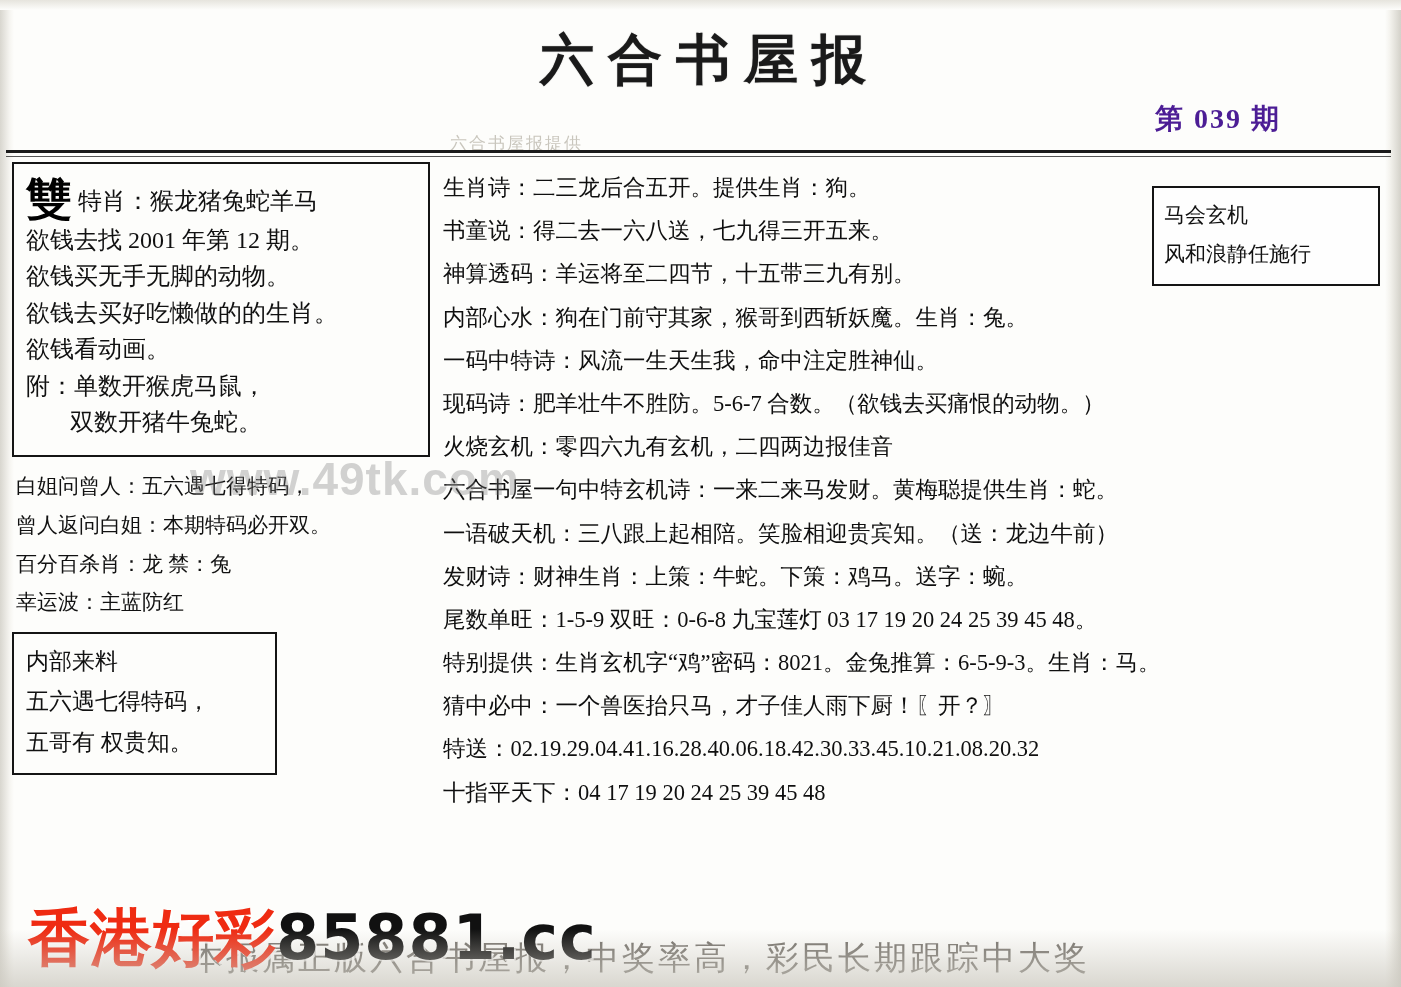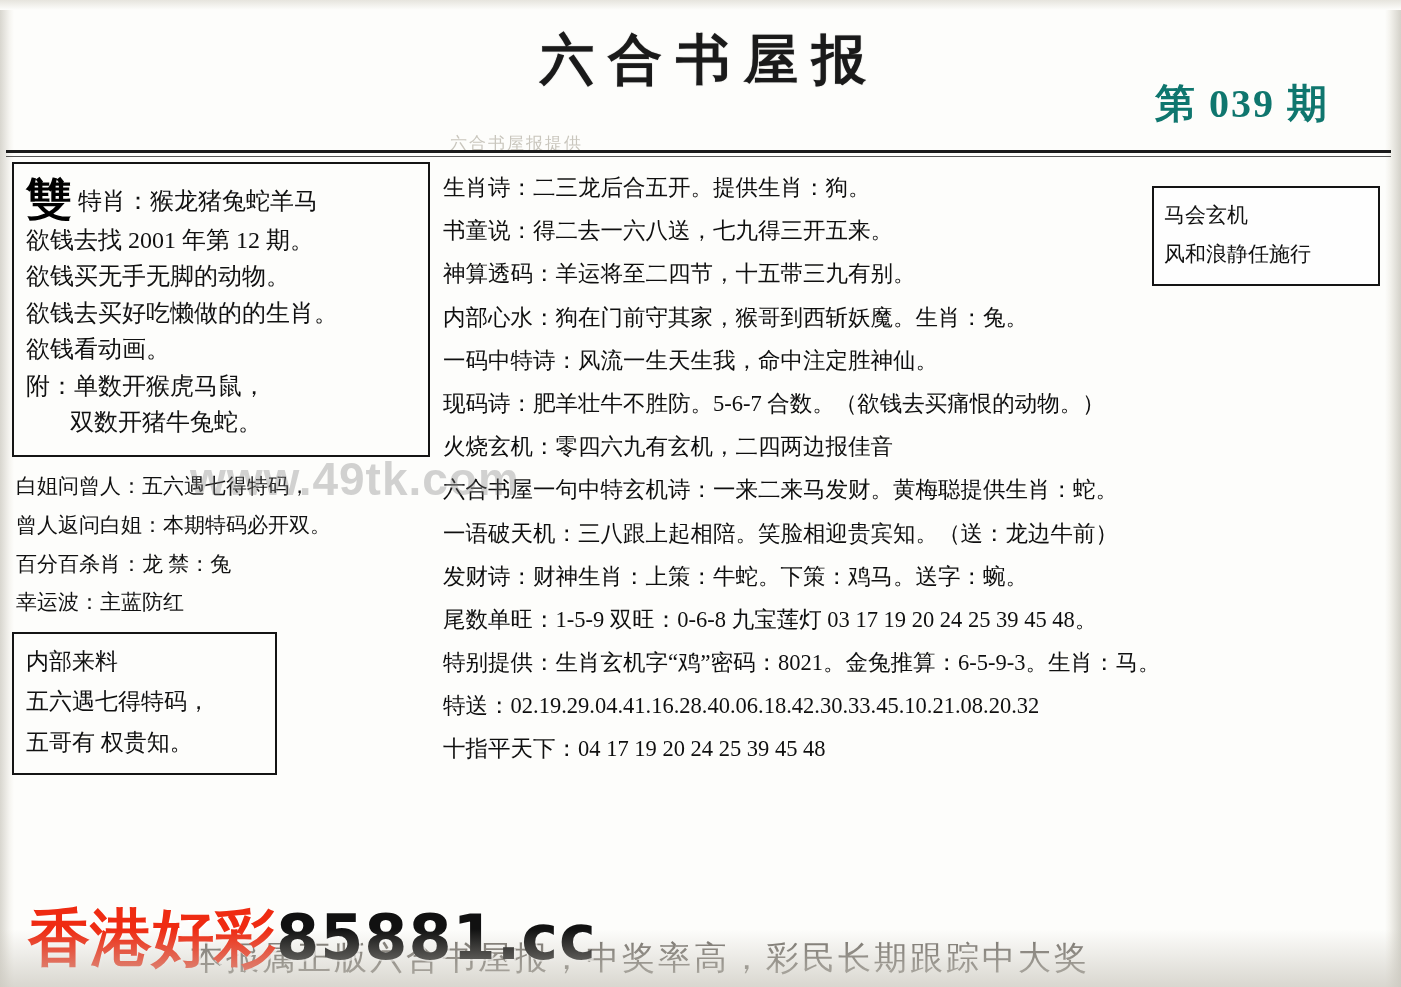--- a/index.html
+++ b/index.html
@@ -44,24 +44,24 @@
     font-size: 54px;
     letter-spacing: 14px;
     color: #1a1a1a;
     font-weight: bold;
     font-family: "DejaVu Sans", sans-serif;
     text-shadow: 0 0 1px rgba(0,0,0,0.5);
   }
   .issue {
     position: absolute;
     left: 1155px;
-    top: 76px;
-    font-size: 40px;
-    font-weight: bold;
-    color: #0f766e;
+    top: 100px;
+    font-size: 28px;
+    font-weight: bold;
+    color: #4c1d95;
     letter-spacing: 2px;
   }
   .header-rule {
     position: absolute;
     left: 6px;
     right: 10px;
     top: 150px;
     height: 3px;
     background: #1b1b1b;
   }
@@ -266,20 +266,21 @@
     <div class="r-line">神算透码：羊运将至二四节，十五带三九有别。</div>
     <div class="r-line">内部心水：狗在门前守其家，猴哥到西斩妖魔。生肖：兔。</div>
     <div class="r-line">一码中特诗：风流一生天生我，命中注定胜神仙。</div>
     <div class="r-line">现码诗：肥羊壮牛不胜防。5-6-7 合数。（欲钱去买痛恨的动物。）</div>
     <div class="r-line">火烧玄机：零四六九有玄机，二四两边报佳音</div>
     <div class="r-line">六合书屋一句中特玄机诗：一来二来马发财。黄梅聪提供生肖：蛇。</div>
     <div class="r-line">一语破天机：三八跟上起相陪。笑脸相迎贵宾知。（送：龙边牛前）</div>
     <div class="r-line">发财诗：财神生肖：上策：牛蛇。下策：鸡马。送字：蜿。</div>
     <div class="r-line">尾数单旺：1-5-9 双旺：0-6-8 九宝莲灯 03 17 19 20 24 25 39 45 48。</div>
     <div class="r-line">特别提供：生肖玄机字“鸡”密码：8021。金兔推算：6-5-9-3。生肖：马。</div>
+    <div class="r-line">猜中必中：一个兽医抬只马，才子佳人雨下厨！〖开？〗</div>
     <div class="r-line">特送：02.19.29.04.41.16.28.40.06.18.42.30.33.45.10.21.08.20.32</div>
     <div class="r-line">十指平天下：04 17 19 20 24 25 39 45 48</div>
   </div>
 
   <div class="box-xuanji">
     <div>马会玄机</div>
     <div>风和浪静任施行</div>
   </div>
 
   <div class="wm-49tk">www.49tk.com</div>

